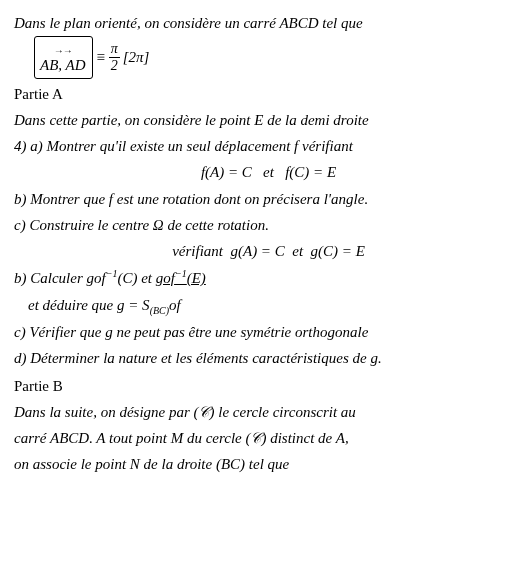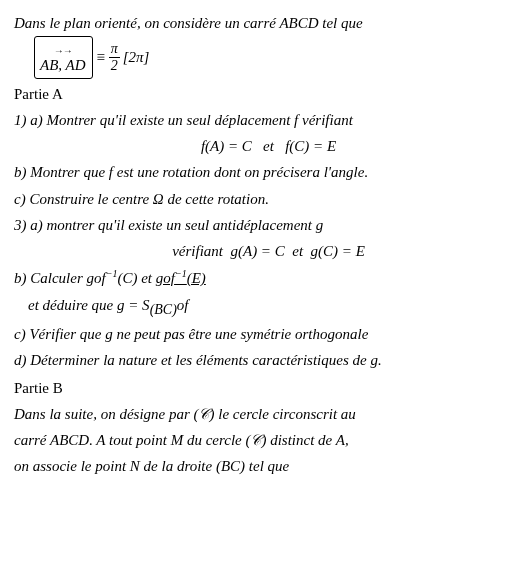--- a/index.html
+++ b/index.html
@@ -41,21 +41,21 @@
       align-items: center;
       font-style: italic;
     }
     .vec-arrow {
       font-size: 10px;
       line-height: 0.8;
       letter-spacing: -1px;
     }
     .section { margin-bottom: 3px; }
     sup { font-size: 10px; vertical-align: super; }
-    sub { font-size: 14px; vertical-align: sub; }
+    sub { font-size: 10px; vertical-align: sub; }
     .line { margin-bottom: 1px; }
   </style>
 </head>
 <body>
 
 <div>
 
   <div class="section line">
     <span class="italic">Dans le plan orienté, on considère un carré ABCD tel que</span>
   </div>
@@ -73,40 +73,40 @@
         <span class="den">2</span>
       </span>
       <span class="italic">[2π]</span>
     </span>
   </div>
 
   <div class="section">
     <span class="bold">Partie A</span>
   </div>
 
+  <div class="section">
+    <span class="italic">Dans cette partie, on considère le point E de la demi droite</span>
+  </div>
 
 
   <div class="section">
-    <span class="italic">1) a) Montrer qu'il existe un seul déplacement</span> <span class="italic">f</span> <span class="italic">vérifiant</span>
+    <span class="italic">4) a) Montrer qu'il existe un seul déplacement</span> <span class="italic">f</span> <span class="italic">vérifiant</span>
   </div>
   <div class="section indent">
     <span class="italic">f(A) = C</span>&nbsp;&nbsp; <span class="italic">et</span>&nbsp;&nbsp; <span class="italic">f(C) = E</span>
   </div>
 
   <div class="section">
     <span class="italic">b) Montrer que f est une rotation dont on précisera l'angle.</span>
   </div>
 
   <div class="section">
     <span class="italic">c) Construire le centre Ω  de cette rotation.</span>
   </div>
 
-  <div class="section">
-    <span class="italic">3) a) montrer qu'il existe un seul antidéplacement</span> <span class="italic">g</span>
-  </div>
   <div class="section indent">
     <span class="italic">vérifiant</span>&nbsp; <span class="italic">g(A) = C</span>&nbsp; <span class="italic">et</span>&nbsp; <span class="italic">g(C) = E</span>
   </div>
 
   <div class="section">
     <span class="italic">b) Calculer  <span style="font-style:italic;">gof<sup>−1</sup>(C)</span>  et  <span style="font-style:italic;text-decoration:underline;">gof<sup>−1</sup>(E)</span></span>
   </div>
   <div class="section indent2">
     <span class="italic">et  déduire que  <span style="font-style:italic;">g</span> = S<sub>(BC)</sub>of</span>
   </div>

